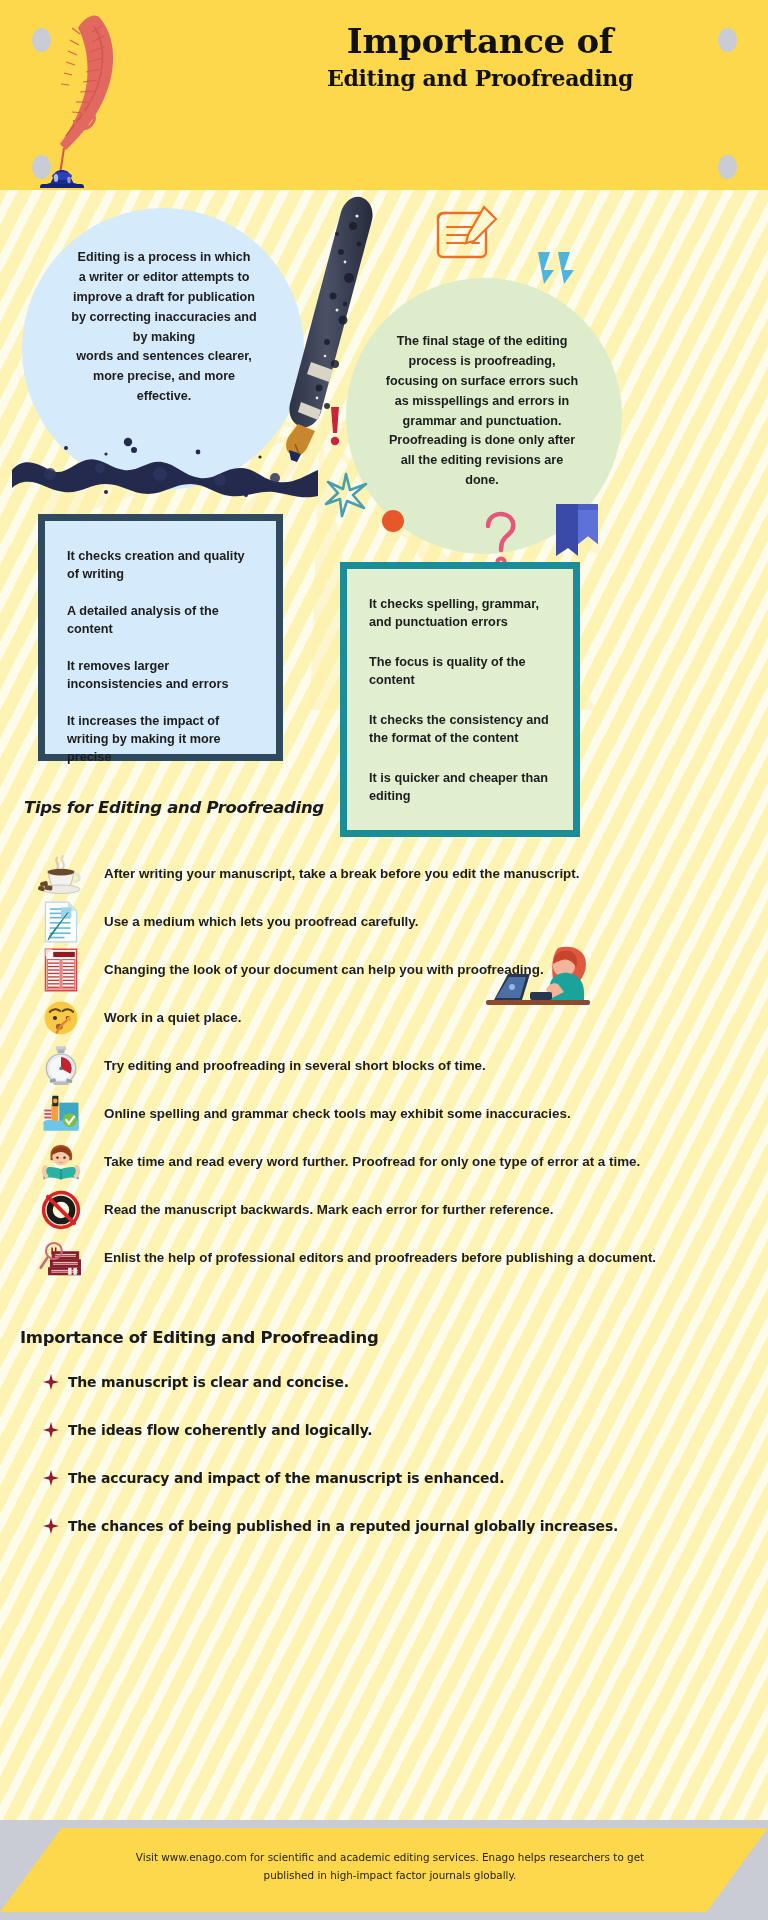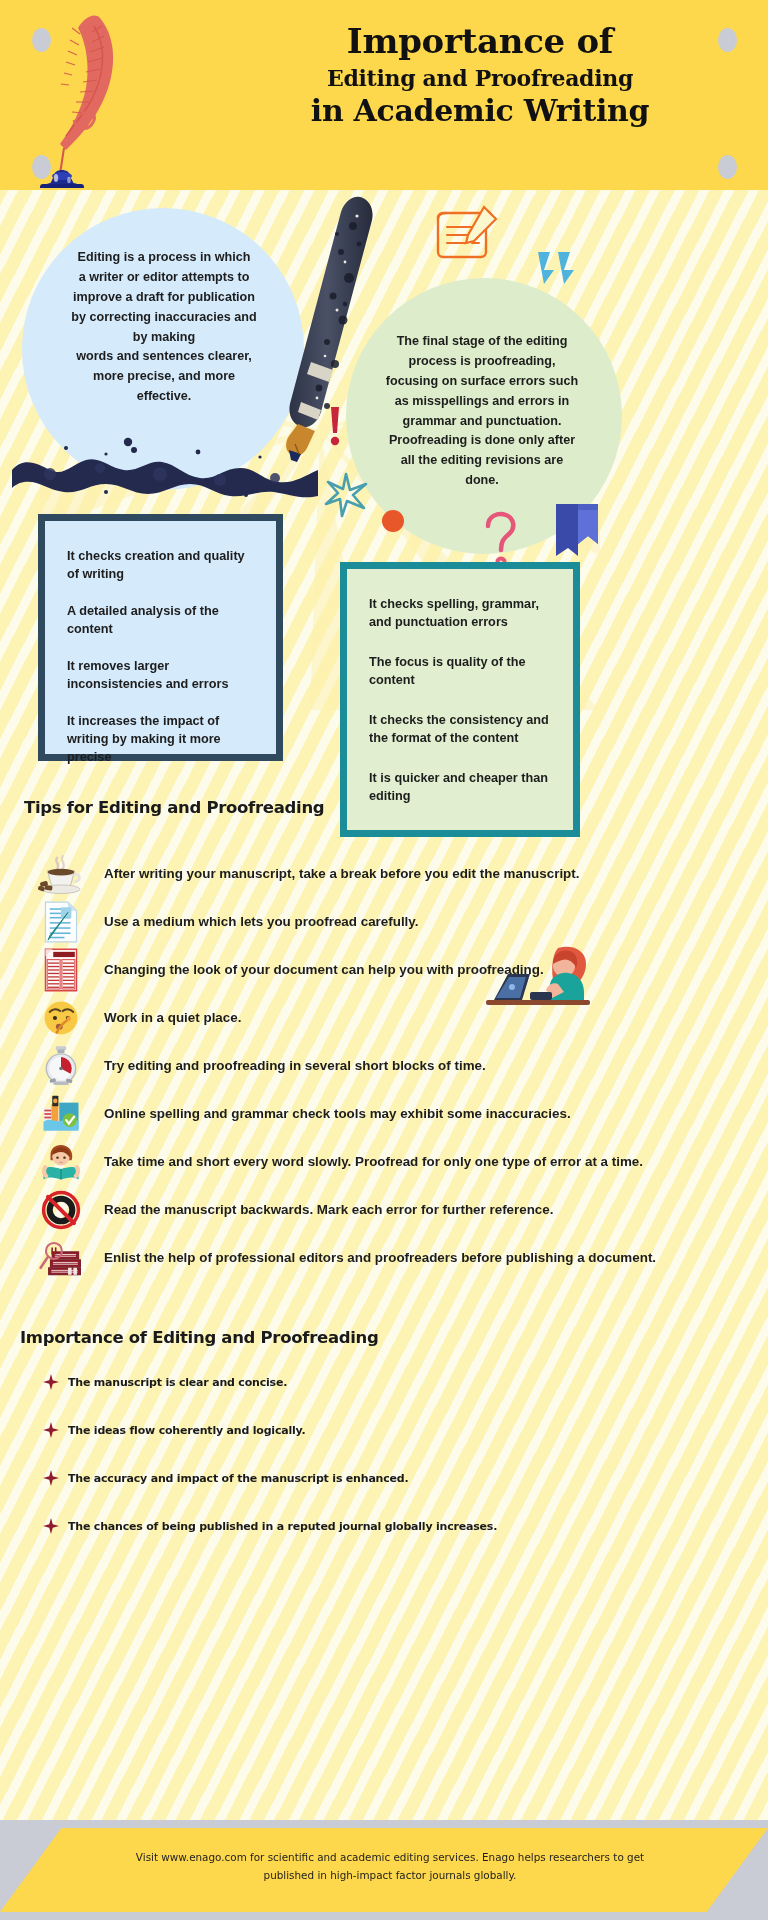--- a/index.html
+++ b/index.html
@@ -128,21 +128,21 @@
 
   
   .section-head {
     position: absolute;
     font-family: "DejaVu Sans", sans-serif;
     font-weight: bold;
     font-size: 16.5px;
     color: #1a1a1a;
     letter-spacing: -0.3px;
   }
-  .tips-head { left: 24px; top: 608px; }
+  .tips-head { left: 24px; top: 608px; font-style: italic; }
 
   .tips-list { position: absolute; left: 24px; top: 660px; width: 720px; }
   .tip-row {
     position: relative;
     display: flex; align-items: center;
     min-height: 48px;
   }
   .tip-icon {
     flex: 0 0 74px;
     height: 46px;
@@ -162,21 +162,21 @@
   }
 
   
   .imp-head { left: 20px; top: 1138px; }
   .imp-list { position: absolute; left: 34px; top: 1168px; width: 720px; }
   .imp-row { display: flex; align-items: center; height: 48px; }
   .imp-bullet {
     flex: 0 0 34px; display:flex; align-items:center; justify-content:center;
   }
   .imp-text {
-    font-weight: bold; font-size: 11px; color: #1a1a1a;
+    font-weight: bold; font-size: 14px; color: #1a1a1a;
     font-family: "DejaVu Sans", sans-serif;
     letter-spacing: -0.2px;
   }
 
   
   .footer {
     position: absolute; left: 0; top: 1820px; width: 768px; height: 100px;
     background: #c9ccd4;
     overflow: hidden;
     padding-left: 7px;
@@ -232,21 +232,20 @@
       <ellipse cx="38" cy="168" rx="10" ry="4" fill="#2f3fb5"></ellipse>
       <path d="M18 180 C18 172 58 172 58 180 Z" fill="#1b2a8f"></path>
       <rect x="16" y="176" width="44" height="6" rx="3" fill="#16227a"></rect>
       <ellipse cx="32" cy="170" rx="2.2" ry="4" fill="#ffffff" opacity=".65"></ellipse>
       <ellipse cx="45" cy="172" rx="1.8" ry="3.2" fill="#ffffff" opacity=".5"></ellipse>
     </svg>
 
     <div class="title">
       <span class="l1">Importance of</span>
       <span class="l2">Editing and Proofreading</span>
-      <span class="l3">in Academic Writing</span>
     </div>
   </div>
 
   <div class="body-area">
 
     <svg class="sunburst" viewBox="0 0 560 560">
       <g fill="#fcefa8" opacity=".8">
         <path d="M280 280 L700 120 L700 190 Z"></path>
         <path d="M280 280 L700 250 L700 320 Z"></path>
         <path d="M280 280 L690 390 L660 450 Z"></path>
@@ -547,21 +546,21 @@
             <path d="M14 16 C14 8 24 5 31 9 C34 11 35 16 34 19 C31 13 24 11 18 14 C16 15 15 15 14 16 Z" fill="#8e3a16"></path>
             <circle cx="20" cy="19" r="1.4" fill="#4a2a12"></circle>
             <circle cx="28" cy="19" r="1.4" fill="#4a2a12"></circle>
             <path d="M22 24 C23 25 25 25 26 24" fill="none" stroke="#c98f6a" stroke-width="1.2"></path>
             <path d="M4 32 C10 28 18 30 24 32 C30 30 38 28 44 32 L44 44 C38 40 30 42 24 44 C18 42 10 40 4 44 Z" fill="#2bb2a6"></path>
             <path d="M24 32 L24 44" stroke="#1c8f86" stroke-width="1.6"></path>
             <path d="M6 30 C4 32 4 38 7 40" fill="none" stroke="#f6c9a8" stroke-width="5" stroke-linecap="round"></path>
             <path d="M42 30 C44 32 44 38 41 40" fill="none" stroke="#f6c9a8" stroke-width="5" stroke-linecap="round"></path>
           </svg>
         </span>
-        <span class="tip-text">Take time and short every word slowly. Proofread for only one type of error at a time.</span>
+        <span class="tip-text">Take time and read every word further. Proofread for only one type of error at a time.</span>
       </div>
 
       <div class="tip-row">
         <span class="tip-icon">
           <svg viewBox="0 0 46 46" width="40" height="40">
             <circle cx="23" cy="23" r="20" fill="none" stroke="#d8232a" stroke-width="4"></circle>
             <circle cx="23" cy="23" r="13" fill="none" stroke="#1b1b1b" stroke-width="7"></circle>
             <path d="M8 8 L38 38" stroke="#d8232a" stroke-width="4.6" stroke-linecap="round"></path>
           </svg>
         </span>

